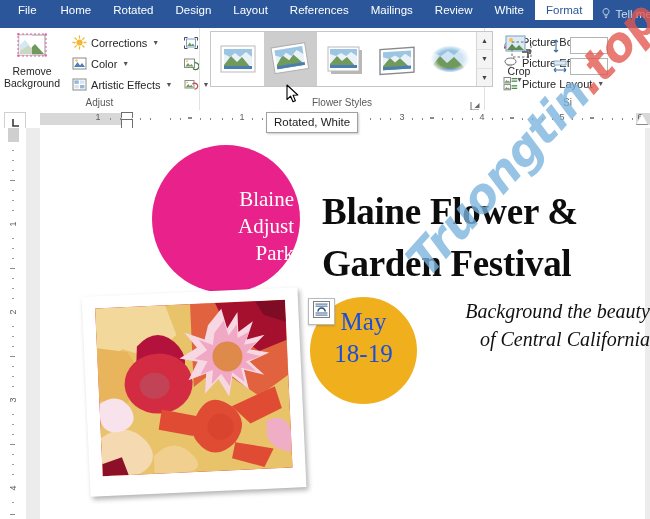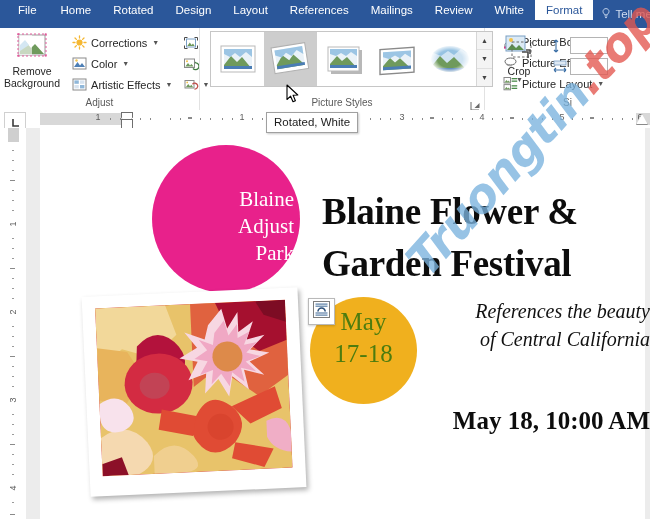--- a/index.html
+++ b/index.html
@@ -178,21 +178,21 @@
     color:#ffffff;font-family:"Liberation Serif", serif;
     font-size:21px;line-height:27px;text-align:right;
   }
 
   .orangecircle{
     position:absolute;left:310px;top:297px;width:107px;height:107px;
     background:#f0b01e;border-radius:50%;z-index:6;
   }
   .orangetext{
     position:absolute;left:316px;top:306px;width:95px;z-index:8;
-    color:#4d7c0f;font-family:"Liberation Serif", serif;
+    color:#1d4ed8;font-family:"Liberation Serif", serif;
     font-size:25px;line-height:32px;text-align:center;
   }
 
   
   .photoframe{
     position:absolute;left:86px;top:292px;width:216px;height:200px;
     background:#ffffff;
     transform:rotate(-2.6deg);
     box-shadow:2px 3px 5px rgba(0,0,0,.30);
     z-index:7;
@@ -494,21 +494,21 @@
                 <path d="M1.6 13.2 L3.4 11 L4.8 12.5 L5.8 11.6 L7 13.2z" fill="#6f9a5c"></path>
                 <rect x="8.6" y="9.2" width="5.6" height="1.3" fill="#4a8b4a"></rect>
                 <rect x="8.6" y="11.7" width="5.6" height="1.3" fill="#4a8b4a"></rect>
               </svg>
           </span>
           <span>Picture Layout</span>
           <span class="caret">▼</span>
         </div>
       </div>
     </div>
-    <div class="glabel">Picture Styles</div>
+    <div class="glabel">Flower Styles</div>
     <span class="dlglaunch">
       <svg viewBox="0 0 11 11">
           <path d="M1 1v8h8" fill="none" stroke="#6a6a6a" stroke-width="1"></path>
           <path d="M9.5 2 L9.5 7 L4.5 7z" fill="#6a6a6a"></path>
         </svg>
     </span>
   </div>
 
   <div class="rgroup" style="width:165px;border-right:none;">
     <div class="gbody">
@@ -670,21 +670,21 @@
 <div class="pinkcircle"></div>
 <div class="pinktext">
   <div>Blaine</div>
   <div>Adjust</div>
   <div>Park</div>
 </div>
 
 <div class="orangecircle"></div>
 <div class="orangetext">
   <div>May</div>
-  <div>17-18</div>
+  <div>18-19</div>
 </div>
 
 <div class="photoframe">
   <div class="photoinner">
     <svg viewBox="0 0 190 168" preserveAspectRatio="none">
       <rect width="190" height="168" fill="#e8c36a"></rect>
       <path d="M95 0h95v75l-30 20-40-30-25 18z" fill="#e0623f"></path>
       <path d="M0 0h70l10 30-25 22-30-10-25 18z" fill="#f2d89a"></path>
       <path d="M0 40l30 5 15 25-20 30-25-8z" fill="#e8b45c"></path>
       <path d="M40 40 Q62 18 82 42 Q96 62 74 78 Q50 90 38 66z" fill="#b3123c"></path>
@@ -726,22 +726,21 @@
       <path d="M5 10.6a3.6 3.6 0 0 1 7.2 0" fill="none" stroke="#2b4f78" stroke-width="1.6"></path>
     </svg>
   </span>
 </div>
 
 <div class="title">
   <div>Blaine Flower &amp;</div>
   <div>Garden Festival</div>
 </div>
 <div class="subtitle">
-  <div>References the beauty</div>
+  <div>Background the beauty</div>
   <div>of Central California</div>
 </div>
 <div class="parade">
-  <div>May 18, 10:00 AM</div>
 </div>
 
 <div class="watermark">
   <span class="wm-a">Truongtin</span><span class="wm-b">.top</span>
 </div>
 
 </body></html>

